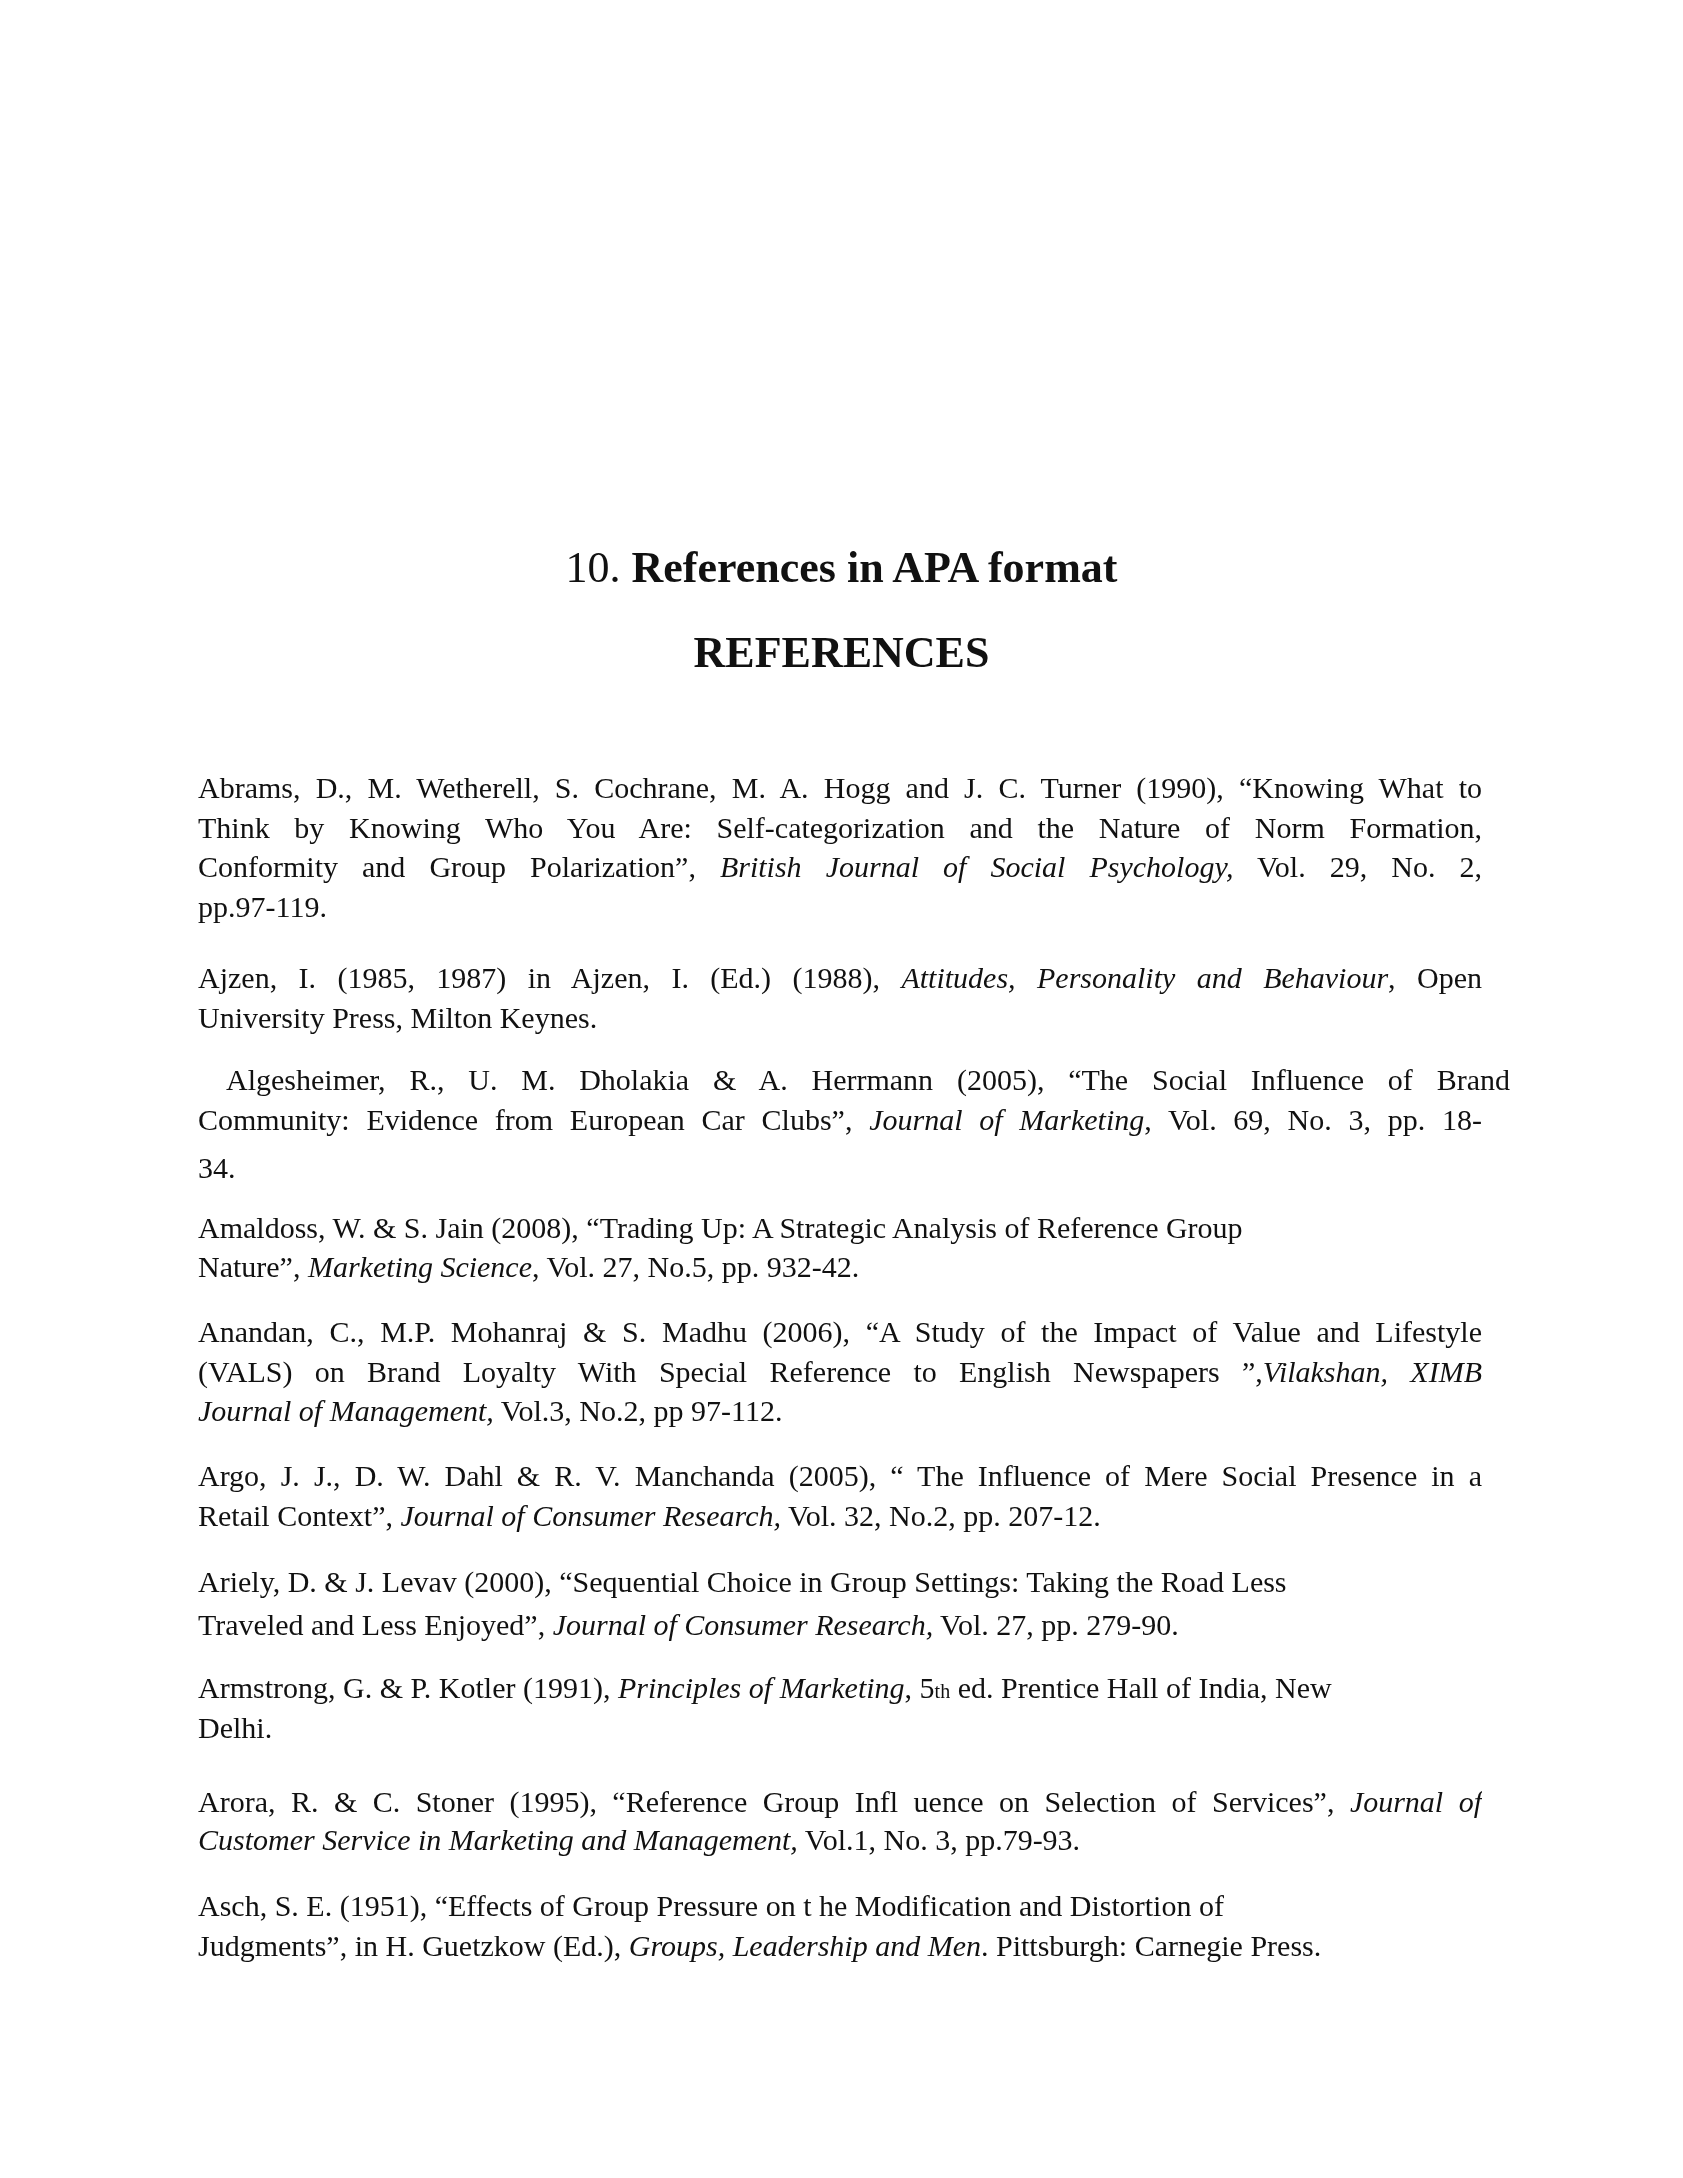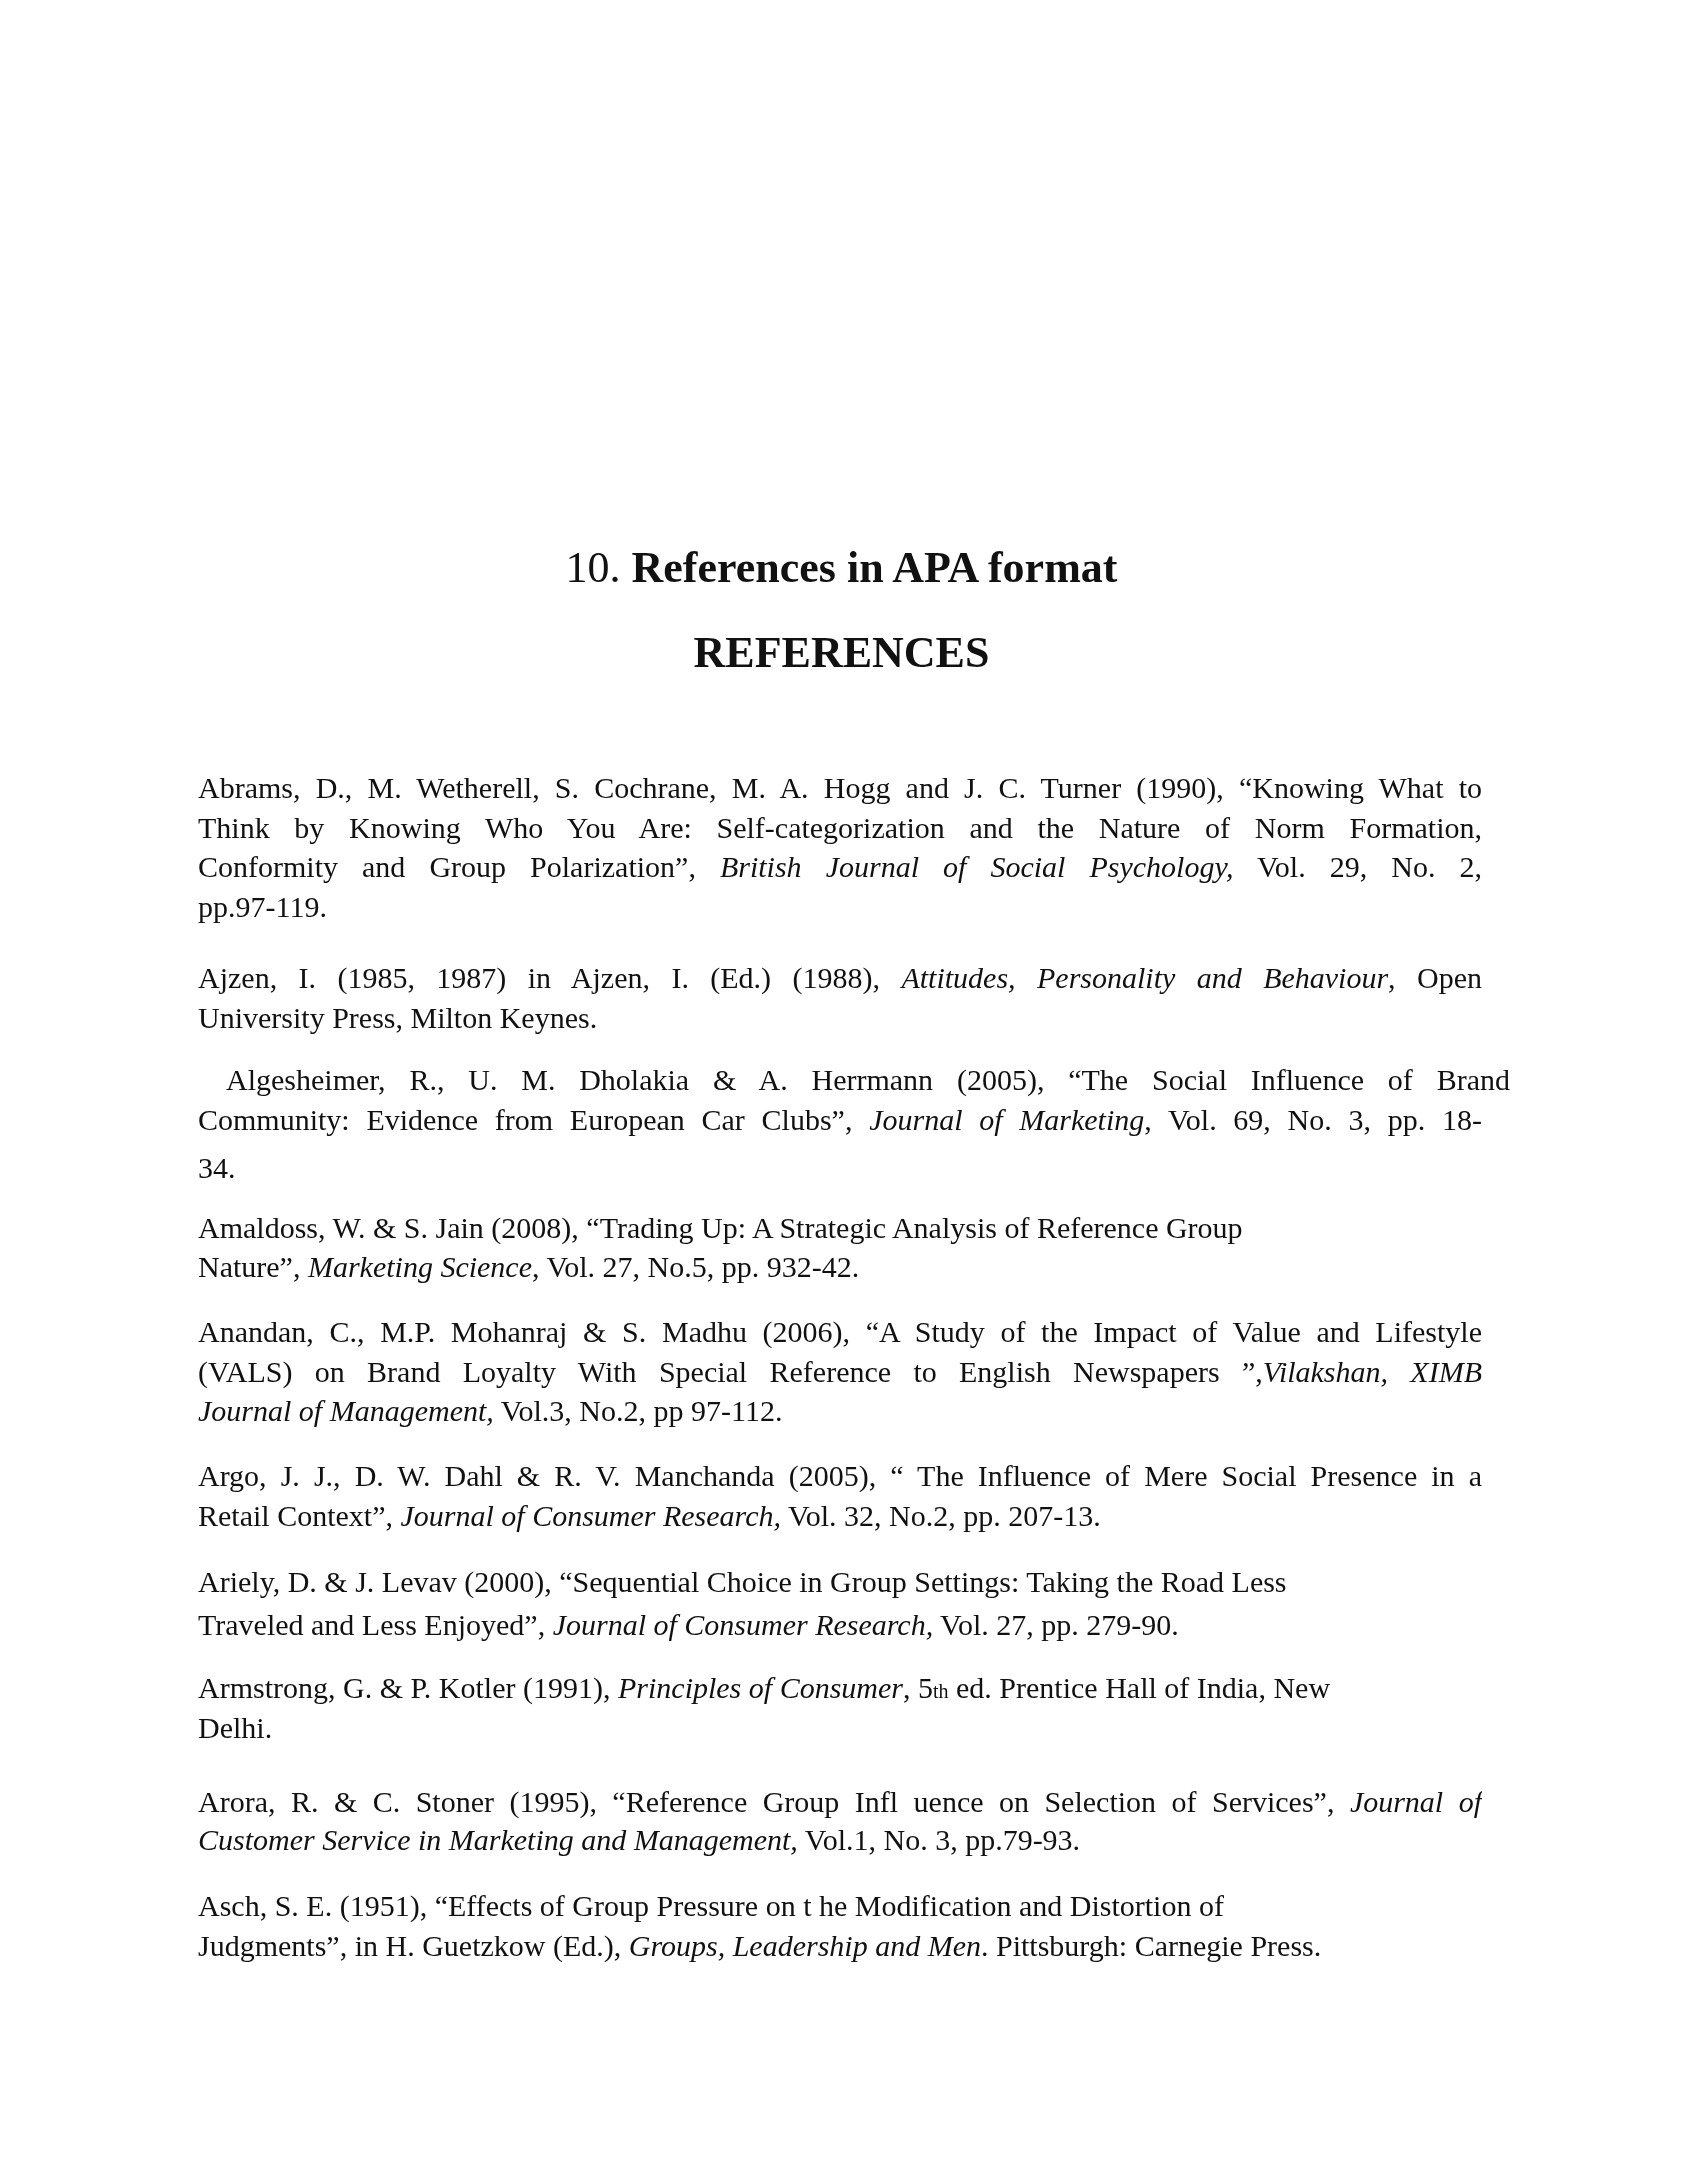--- a/index.html
+++ b/index.html
@@ -51,30 +51,30 @@
   </div>
 
   <div>
     <div class="line justify" style="top:1312px;"><span>Anandan, C., M.P. Mohanraj &amp; S. Madhu (2006), “A Study of the Impact of Value and Lifestyle</span></div>
     <div class="line justify" style="top:1352px;"><span>(VALS) on Brand Loyalty With Special Reference to English Newspapers ”,</span><span class="i">Vilakshan, XIMB</span></div>
     <div class="line" style="top:1391px;"><span class="i">Journal of Management,</span><span> Vol.3, No.2, pp 97-112.</span></div>
   </div>
 
   <div>
     <div class="line justify" style="top:1456px;"><span>Argo, J. J., D. W. Dahl &amp; R. V. Manchanda (2005), “ The Influence of Mere Social Presence in a</span></div>
-    <div class="line" style="top:1496px;"><span>Retail Context”, </span><span class="i">Journal of Consumer Research,</span><span> Vol. 32, No.2, pp. 207-13.</span></div>
+    <div class="line" style="top:1496px;"><span>Retail Context”, </span><span class="i">Journal of Consumer Research,</span><span> Vol. 32, No.2, pp. 207-12.</span></div>
   </div>
 
   <div>
     <div class="line" style="top:1562px;"><span>Ariely, D. &amp; J. Levav (2000), “Sequential Choice in Group Settings: Taking the Road Less</span></div>
     <div class="line" style="top:1605px;"><span>Traveled and Less Enjoyed”, </span><span class="i">Journal of Consumer Research,</span><span> Vol. 27, pp. 279-90.</span></div>
   </div>
 
   <div>
-    <div class="line" style="top:1668px;"><span>Armstrong, G. &amp; P. Kotler (1991), </span><span class="i">Principles of Consumer</span><span>, 5</span><span class="small">th</span><span> ed. Prentice Hall of India, New</span></div>
+    <div class="line" style="top:1668px;"><span>Armstrong, G. &amp; P. Kotler (1991), </span><span class="i">Principles of Marketing</span><span>, 5</span><span class="small">th</span><span> ed. Prentice Hall of India, New</span></div>
     <div class="line" style="top:1708px;"><span>Delhi.</span></div>
   </div>
 
   <div>
     <div class="line justify" style="top:1782px;"><span>Arora, R. &amp; C. Stoner (1995), “Reference Group Infl uence on Selection of Services”, </span><span class="i">Journal of</span></div>
     <div class="line" style="top:1820px;"><span class="i">Customer Service in Marketing and Management,</span><span> Vol.1, No. 3, pp.79-93.</span></div>
   </div>
 
   <div>
     <div class="line" style="top:1886px;"><span>Asch, S. E. (1951), “Effects of Group Pressure on t he Modification and Distortion of</span></div>

